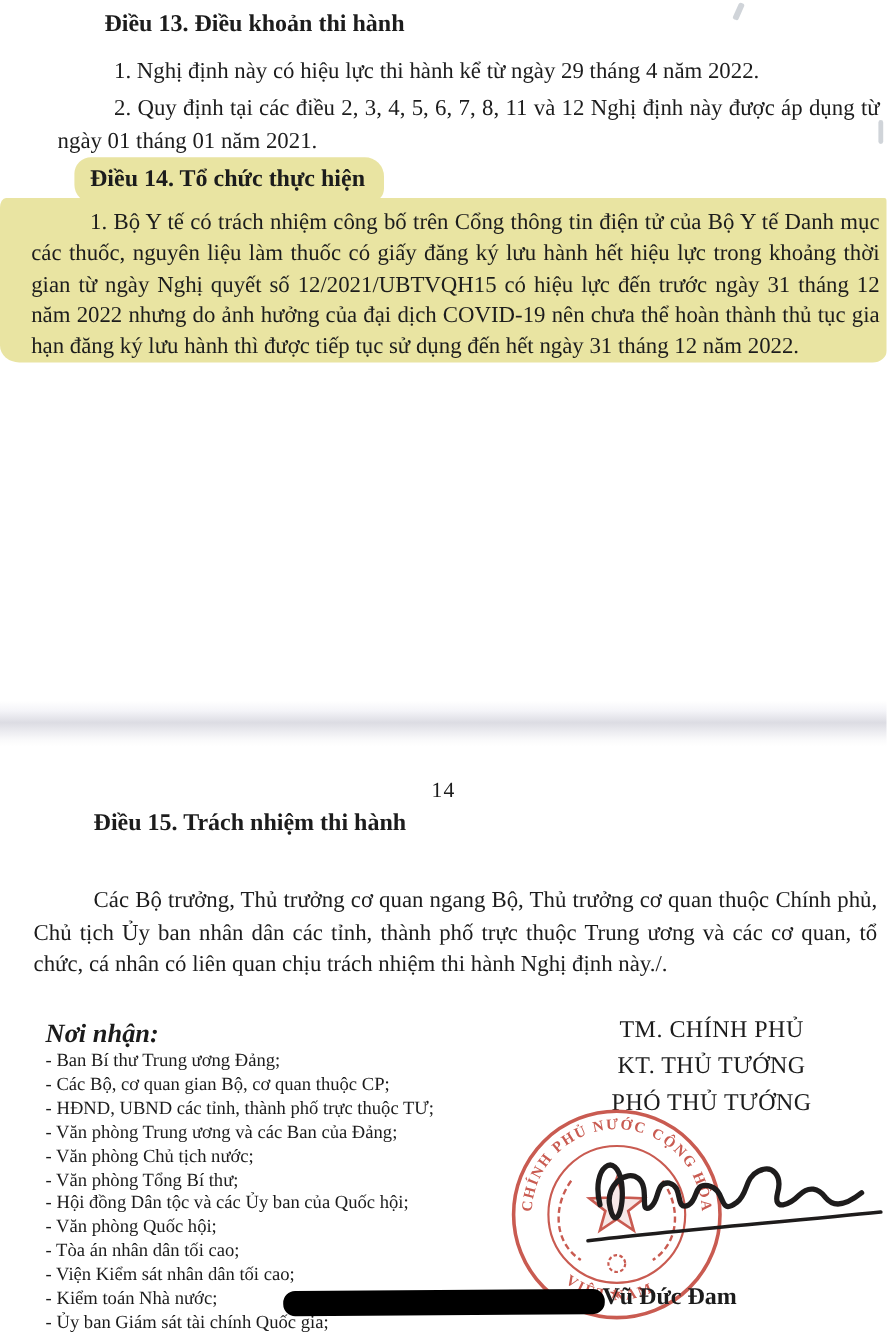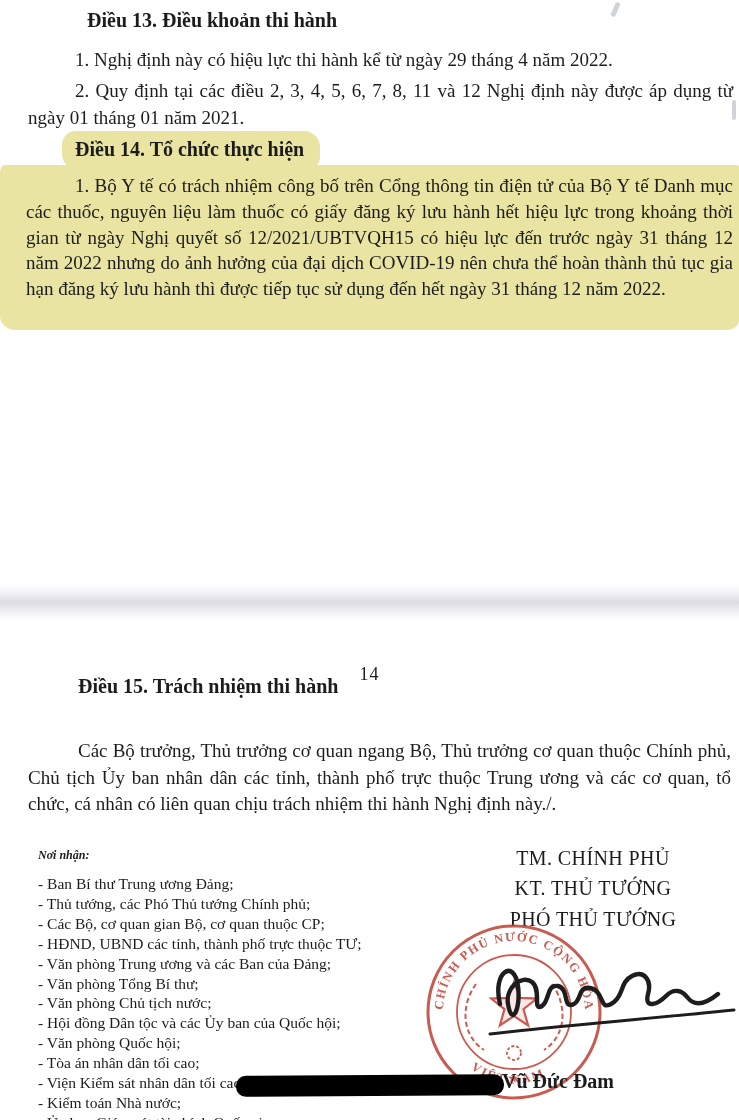--- a/index.html
+++ b/index.html
@@ -10,45 +10,45 @@
     --signature_ink:#1e1c1c;
   }
   html,body{margin:0;padding:0;background:#ffffff;}
   #doc{
     position:relative;width:739px;height:1120px;background:#ffffff;overflow:hidden;
     font-family:"Liberation Serif","DejaVu Serif",serif;color:var(--text);
   }
   .abs{position:absolute;}
   .heading{font-weight:bold;font-size:20px;line-height:24px;white-space:nowrap;}
   .body-par{font-size:19px;line-height:27px;text-align:justify;color:var(--text);}
-  .indent47{text-indent:47px;}
+  .indent47{text-indent:47px;margin-left:20px;}
   .indent50{text-indent:50px;}
   
   .hl-pill{
     background:var(--highlight);
     border-radius:14px 16px 12px 15px;
     padding:6px 16px 8px 13px;
     display:inline-block;
   }
   
   .hl-block{
     left:0;right:0;top:165px;
     background:var(--highlight);
     border-radius:5px 2px 12px 16px / 8px 3px 10px 14px;
-    padding:8px 6px 28px 26px;
+    padding:8px 6px 0 26px;
     text-indent:49px;
     font-size:19px;line-height:25.8px;text-align:justify;
   }
   
   .separator{
     left:0;right:0;top:584px;height:38px;
     background:linear-gradient(to bottom,#ffffff 0%,#f4f4f8 22%,#dcdce3 48%,#e9e9ee 64%,#fafafb 86%,#ffffff 100%);
   }
-  .pagenum{left:0;top:648px;width:100%;text-align:center;font-size:18px;letter-spacing:1px;margin-top:16px;}
-  .recipients-label{font-size:12px;font-weight:bold;font-style:italic;}
+  .pagenum{left:0;top:648px;width:100%;text-align:center;font-size:18px;letter-spacing:1px;}
+  .recipients-label{font-size:22px;font-weight:bold;font-style:italic;}
   .recipients-items{font-size:15.5px;line-height:19.9px;}
   .recipients-items div{white-space:nowrap;}
   .authority{
     left:470px;top:843px;width:246px;text-align:center;
     font-weight:normal;font-size:20px;line-height:30.4px;letter-spacing:0.4px;white-space:nowrap;
   }
   .signer-name{
     left:502px;top:1070px;width:190px;text-align:left;
     font-weight:bold;font-size:20px;z-index:6;
   }
@@ -89,26 +89,25 @@
   <div class="abs pagenum">14</div>
 
   <div class="abs heading" style="left:78px;top:674px;">Điều 15. Trách nhiệm thi hành</div>
 
   <div class="abs body-par indent50" style="left:28px;right:8px;top:738px;line-height:26.5px;">Các Bộ trưởng, Thủ trưởng cơ quan ngang Bộ, Thủ trưởng cơ quan thuộc Chính phủ, Chủ tịch Ủy ban nhân dân các tỉnh, thành phố trực thuộc Trung ương và các cơ quan, tổ chức, cá nhân có liên quan chịu trách nhiệm thi hành Nghị định này./.</div>
 
   <div class="abs recipients-label" style="left:38px;top:848px;">Nơi nhận:</div>
 
   <div class="abs recipients-items" style="left:38px;top:874px;width:430px;">
     <div>- Ban Bí thư Trung ương Đảng;</div>
-    <div>- Thủ tướng, các Phó Thủ tướng Chính phủ;</div>
     <div>- Các Bộ, cơ quan gian Bộ, cơ quan thuộc CP;</div>
     <div>- HĐND, UBND các tỉnh, thành phố trực thuộc TƯ;</div>
     <div>- Văn phòng Trung ương và các Ban của Đảng;</div>
+    <div>- Văn phòng Chủ tịch nước;</div>
     <div>- Văn phòng Tổng Bí thư;</div>
-    <div>- Văn phòng Chủ tịch nước;</div>
     <div>- Hội đồng Dân tộc và các Ủy ban của Quốc hội;</div>
     <div>- Văn phòng Quốc hội;</div>
     <div>- Tòa án nhân dân tối cao;</div>
     <div>- Viện Kiểm sát nhân dân tối cao;</div>
     <div>- Kiểm toán Nhà nước;</div>
     <div>- Ủy ban Giám sát tài chính Quốc gia;</div>
   </div>
 
   <div class="abs authority">
     <div>TM. CHÍNH PHỦ</div>

